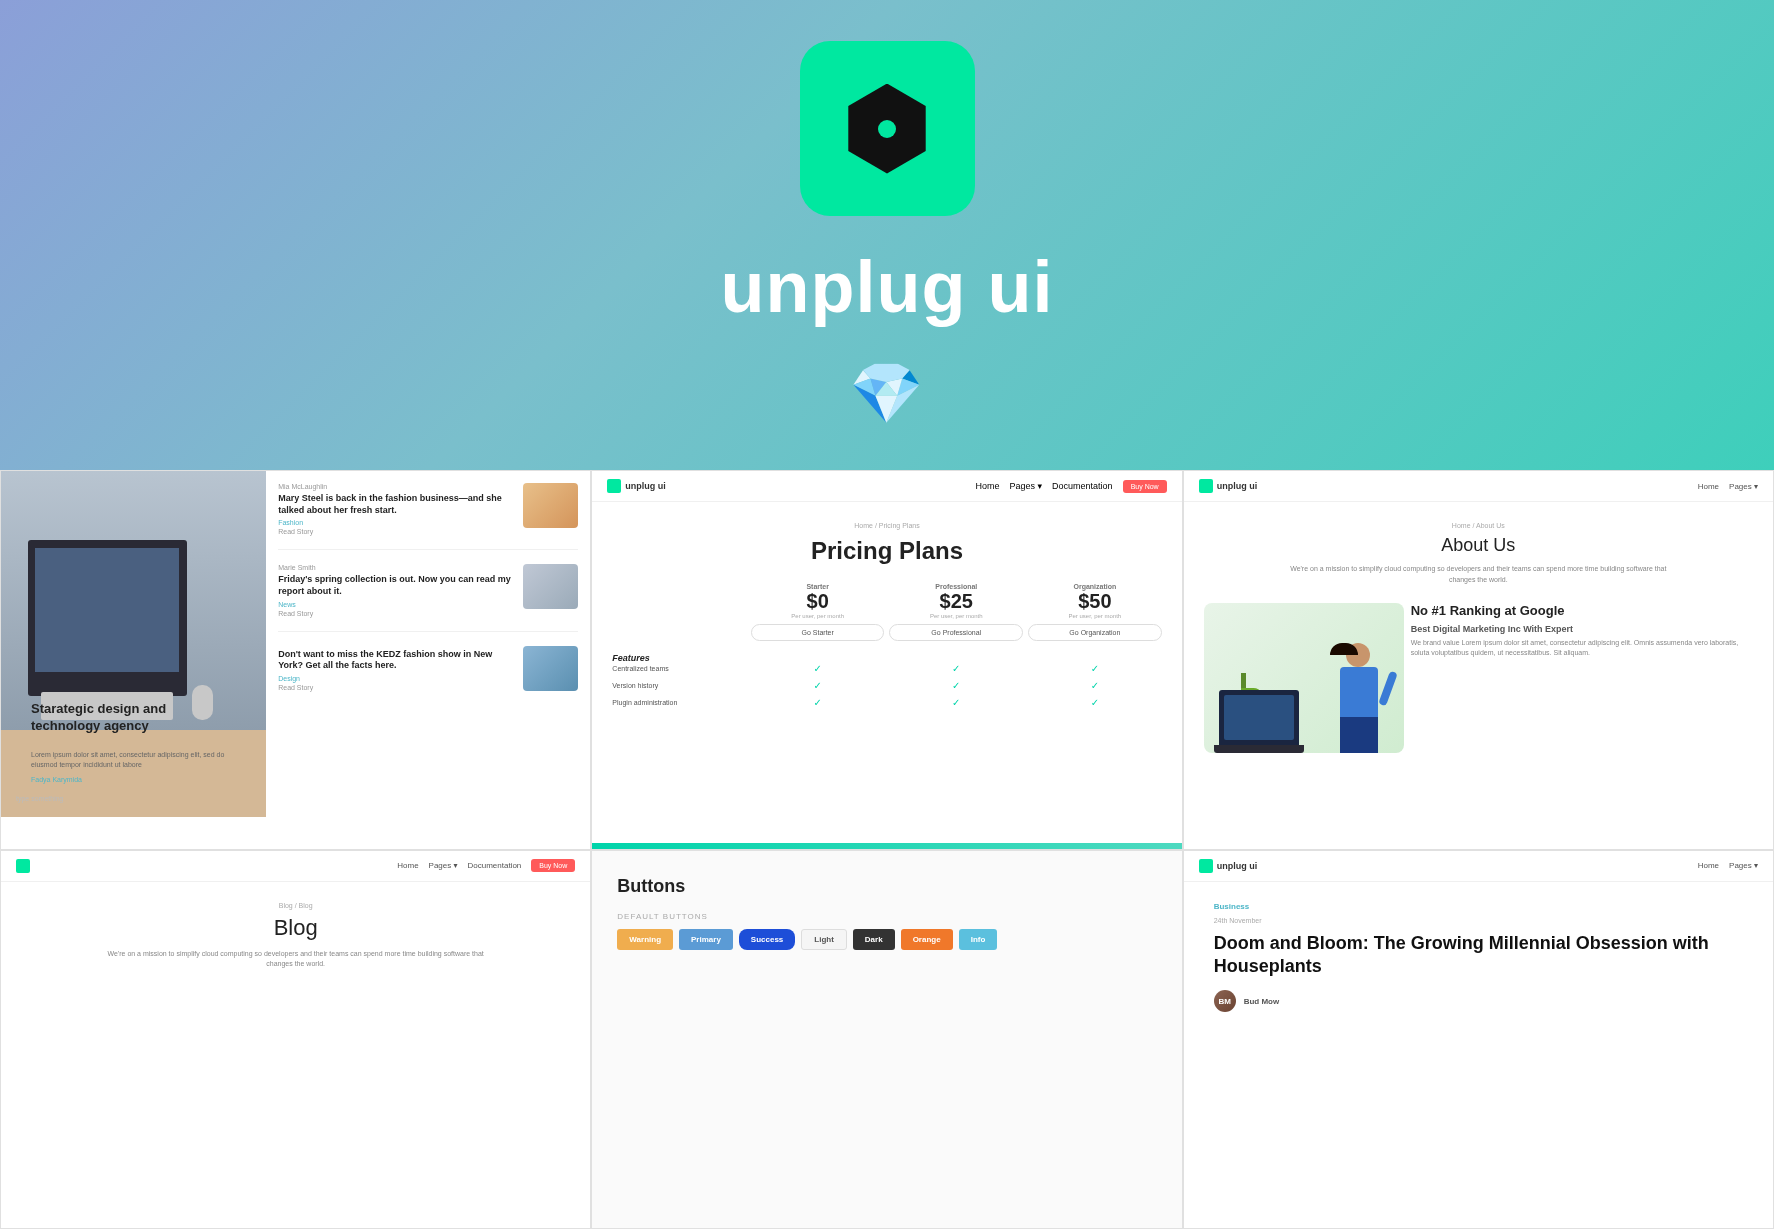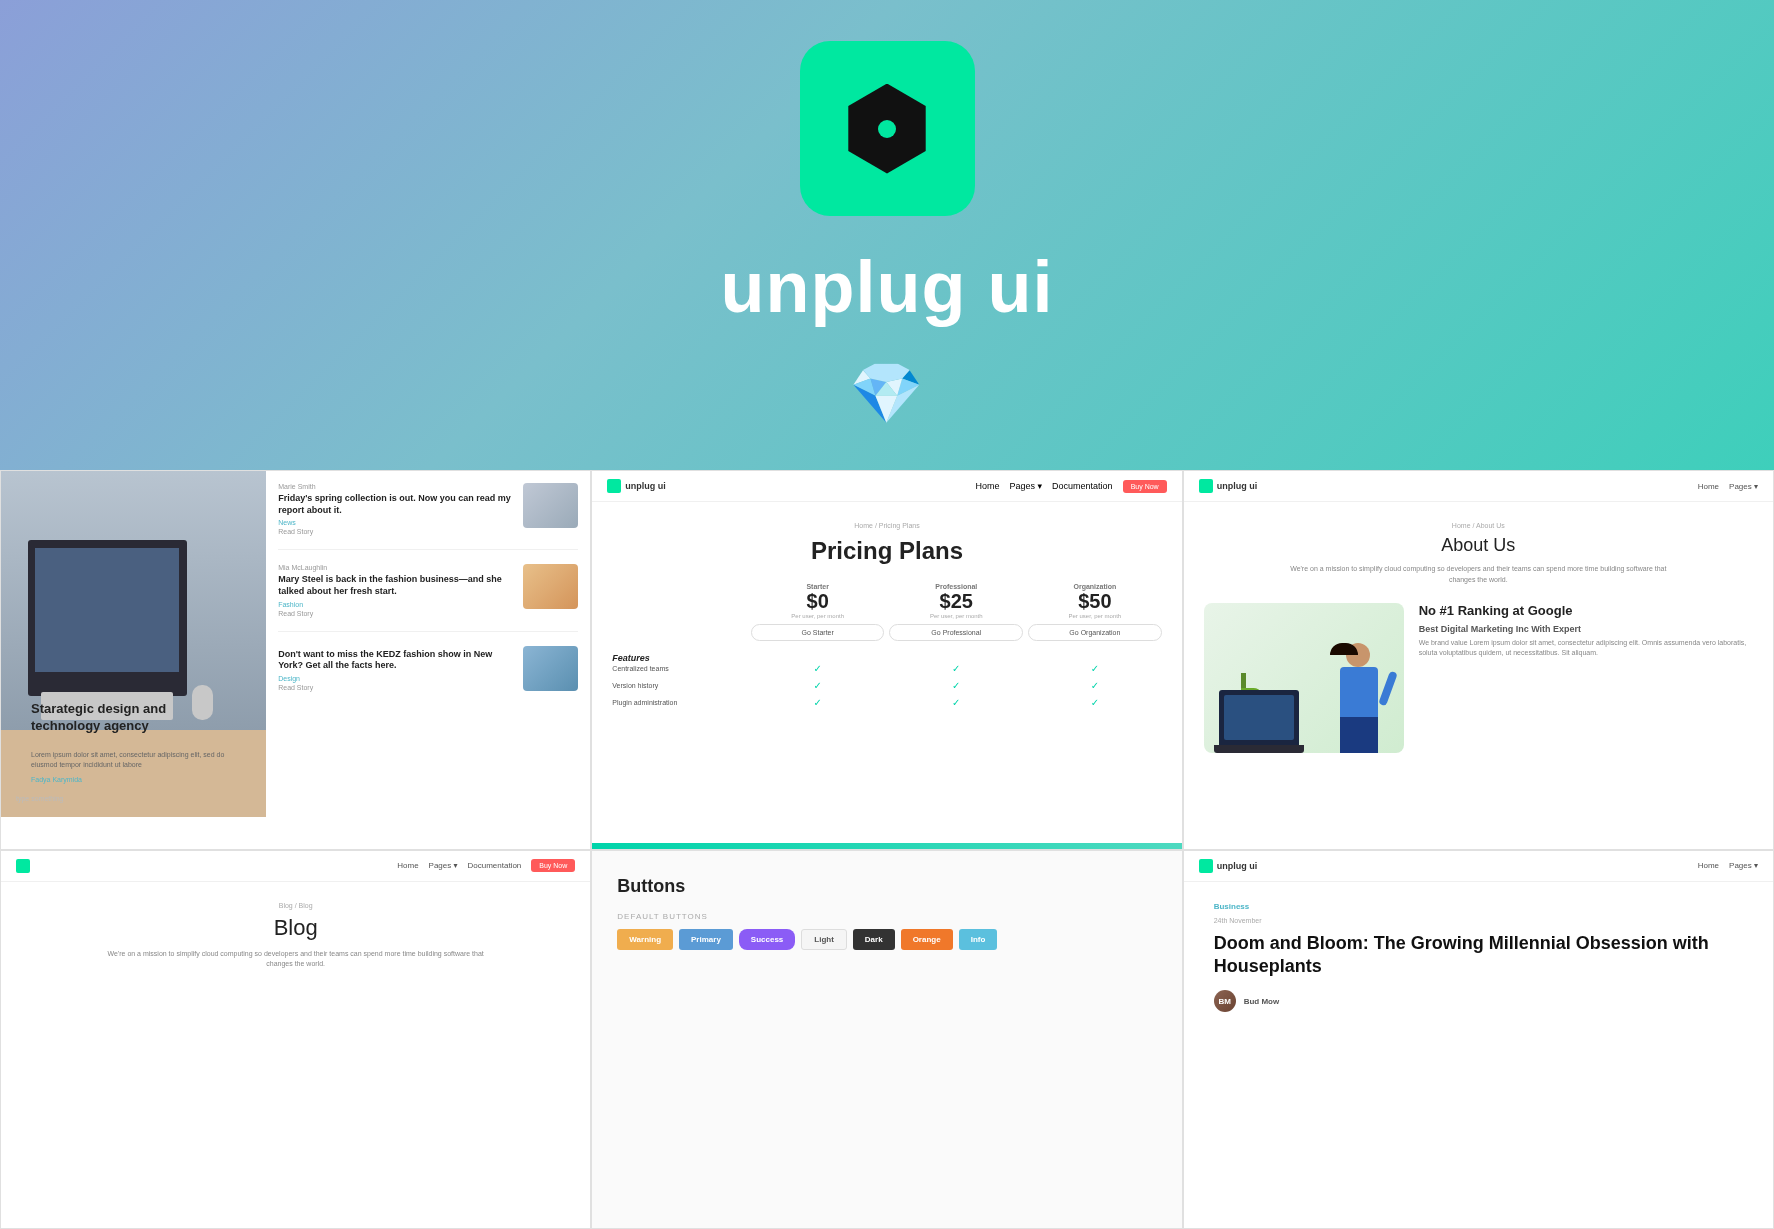--- a/index.html
+++ b/index.html
@@ -411,21 +411,21 @@
       color: #888;
       line-height: 1.5;
       margin-bottom: 18px;
       max-width: 400px;
       margin-left: auto;
       margin-right: auto;
     }
 
     .about-content {
       display: flex;
-      gap: 15px;
+      gap: 7px;
       text-align: left;
     }
 
     .about-illustration {
       width: 200px;
       height: 150px;
       flex-shrink: 0;
       position: relative;
     }
 
@@ -553,21 +553,21 @@
       padding: 5px 12px;
       border-radius: 3px;
       font-size: 8px;
       font-weight: 600;
       border: none;
       cursor: pointer;
     }
 
     .btn-warning { background: #f0ad4e; color: white; }
     .btn-primary { background: #5b9bd5; color: white; }
-    .btn-success { background: #8b5cf6; color: white; border-radius: 8px; }
+    .btn-success { background: #1d4ed8; color: white; border-radius: 8px; }
     .btn-light { background: #f5f5f5; color: #555; border: 1px solid #ddd; }
     .btn-dark { background: #333; color: white; }
     .btn-orange { background: #f0782a; color: white; }
     .btn-info { background: #5bc0de; color: white; }
 
     
     .card6 {
       background: #fff;
     }
 
@@ -877,39 +877,39 @@
           <span class="blog-tag-small">type something</span>
           <div class="blog-heading">Starategic design and technology agency</div>
           <div class="blog-subtext">Lorem ipsum dolor sit amet, consectetur adipiscing elit, sed do eiusmod tempor incididunt ut labore</div>
           <div class="blog-link" style="cursor:pointer;">Fadya Karymida</div>
         </div>
       </div>
       <div class="blog-right">
 
         <div class="blog-article">
           <div class="blog-article-text">
+            <div class="blog-article-author">Mia McLaughlin</div>
+            <div class="blog-article-title">Mary Steel is back in the fashion business—and she talked about her fresh start.</div>
+            <span class="blog-article-tag">Fashion</span>
+            <div class="blog-article-read">Read Story</div>
+          </div>
+          <div class="blog-article-img">
+            <div class="img-placeholder-2"></div>
+          </div>
+        </div>
+
+        <div class="blog-article">
+          <div class="blog-article-text">
             <div class="blog-article-author">Marie Smith</div>
             <div class="blog-article-title">Friday's spring collection is out. Now you can read my report about it.</div>
             <span class="blog-article-tag">News</span>
             <div class="blog-article-read">Read Story</div>
           </div>
           <div class="blog-article-img">
             <div class="img-placeholder-1"></div>
-          </div>
-        </div>
-
-        <div class="blog-article">
-          <div class="blog-article-text">
-            <div class="blog-article-author">Mia McLaughlin</div>
-            <div class="blog-article-title">Mary Steel is back in the fashion business—and she talked about her fresh start.</div>
-            <span class="blog-article-tag">Fashion</span>
-            <div class="blog-article-read">Read Story</div>
-          </div>
-          <div class="blog-article-img">
-            <div class="img-placeholder-2"></div>
           </div>
         </div>
 
         <div class="blog-article" style="border-bottom:none;">
           <div class="blog-article-text">
             <div class="blog-article-author"></div>
             <div class="blog-article-title">Don't want to miss the KEDZ fashion show in New York? Get all the facts here.</div>
             <span class="blog-article-tag">Design</span>
             <div class="blog-article-read">Read Story</div>
           </div>

